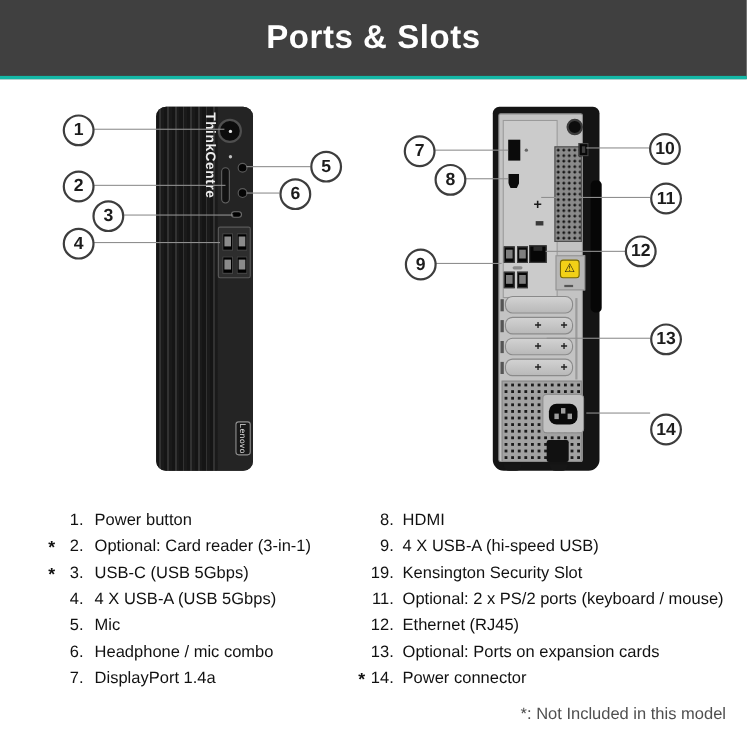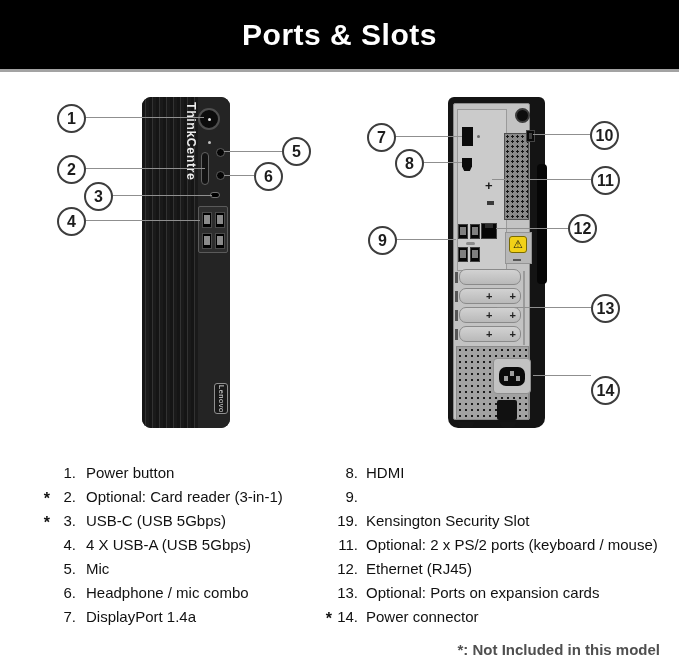--- a/index.html
+++ b/index.html
@@ -2,21 +2,21 @@
 <html><head>
 <meta charset="utf-8">
 <style>
   * { margin:0; padding:0; box-sizing:border-box; }
   html,body { background:#fff; }
   body { font-family:"Liberation Sans", sans-serif; color:#111; }
   .page { position:relative; width:679px; height:666px; background:#fff; overflow:hidden; }
 
   
   .banner { position:absolute; left:0; top:0; width:679px; height:72px;
-            background:#000000; border-bottom:3px solid #a3a3a3;
+            background:#404040; border-bottom:3px solid #14b8a6;
             display:flex; align-items:center; justify-content:center; }
   .banner h1 { color:#fff; font-size:30px; font-weight:700; letter-spacing:0.5px; }
 
   
   .line { position:absolute; height:0; border-top:1.6px solid #8f8f8f; z-index:2; }
   .callout { position:absolute; width:29px; height:29px; border:2px solid #3d3d3d; border-radius:50%;
              background:#fff; display:flex; align-items:center; justify-content:center;
              font-size:16px; font-weight:700; color:#1c1c1c; z-index:3; }
 
   
@@ -102,21 +102,21 @@
   
   .legendcol { position:absolute; top:461px; z-index:2; }
   .legendcol.left { left:36px; width:282px; }
   .legendcol.right { left:318px; width:352px; }
   .lrow { display:flex; height:24px; line-height:24px; font-size:15px; }
   .star { width:14px; text-align:right; font-weight:700; font-size:16px; position:relative; top:2px; }
   .lnum { width:26px; text-align:right; margin-right:10px; }
   .legendcol.right .lnum { margin-right:8px; }
   .llabel { white-space:nowrap; }
 
-  .footnote { position:absolute; right:19px; top:641px; font-size:15px; font-weight:700; color:#4f4f4f; z-index:2; }
+  .footnote { position:absolute; right:19px; top:641px; font-size:15px; font-weight:400; color:#4f4f4f; z-index:2; }
 </style>
 </head>
 <body>
 
 <div class="page">
 
   <header class="banner">
     <h1>Ports &amp; Slots</h1>
   </header>
 
@@ -290,20 +290,21 @@
 
   <div class="legendcol right">
     <div class="lrow">
       <span class="star"></span>
       <span class="lnum">8.</span>
       <span class="llabel">HDMI</span>
     </div>
     <div class="lrow">
       <span class="star"></span>
       <span class="lnum">9.</span>
+      <span class="llabel">4 X USB-A (hi-speed USB)</span>
     </div>
     <div class="lrow">
       <span class="star"></span>
       <span class="lnum">19.</span>
       <span class="llabel">Kensington Security Slot</span>
     </div>
     <div class="lrow">
       <span class="star"></span>
       <span class="lnum">11.</span>
       <span class="llabel">Optional: 2 x PS/2 ports (keyboard / mouse)</span>

